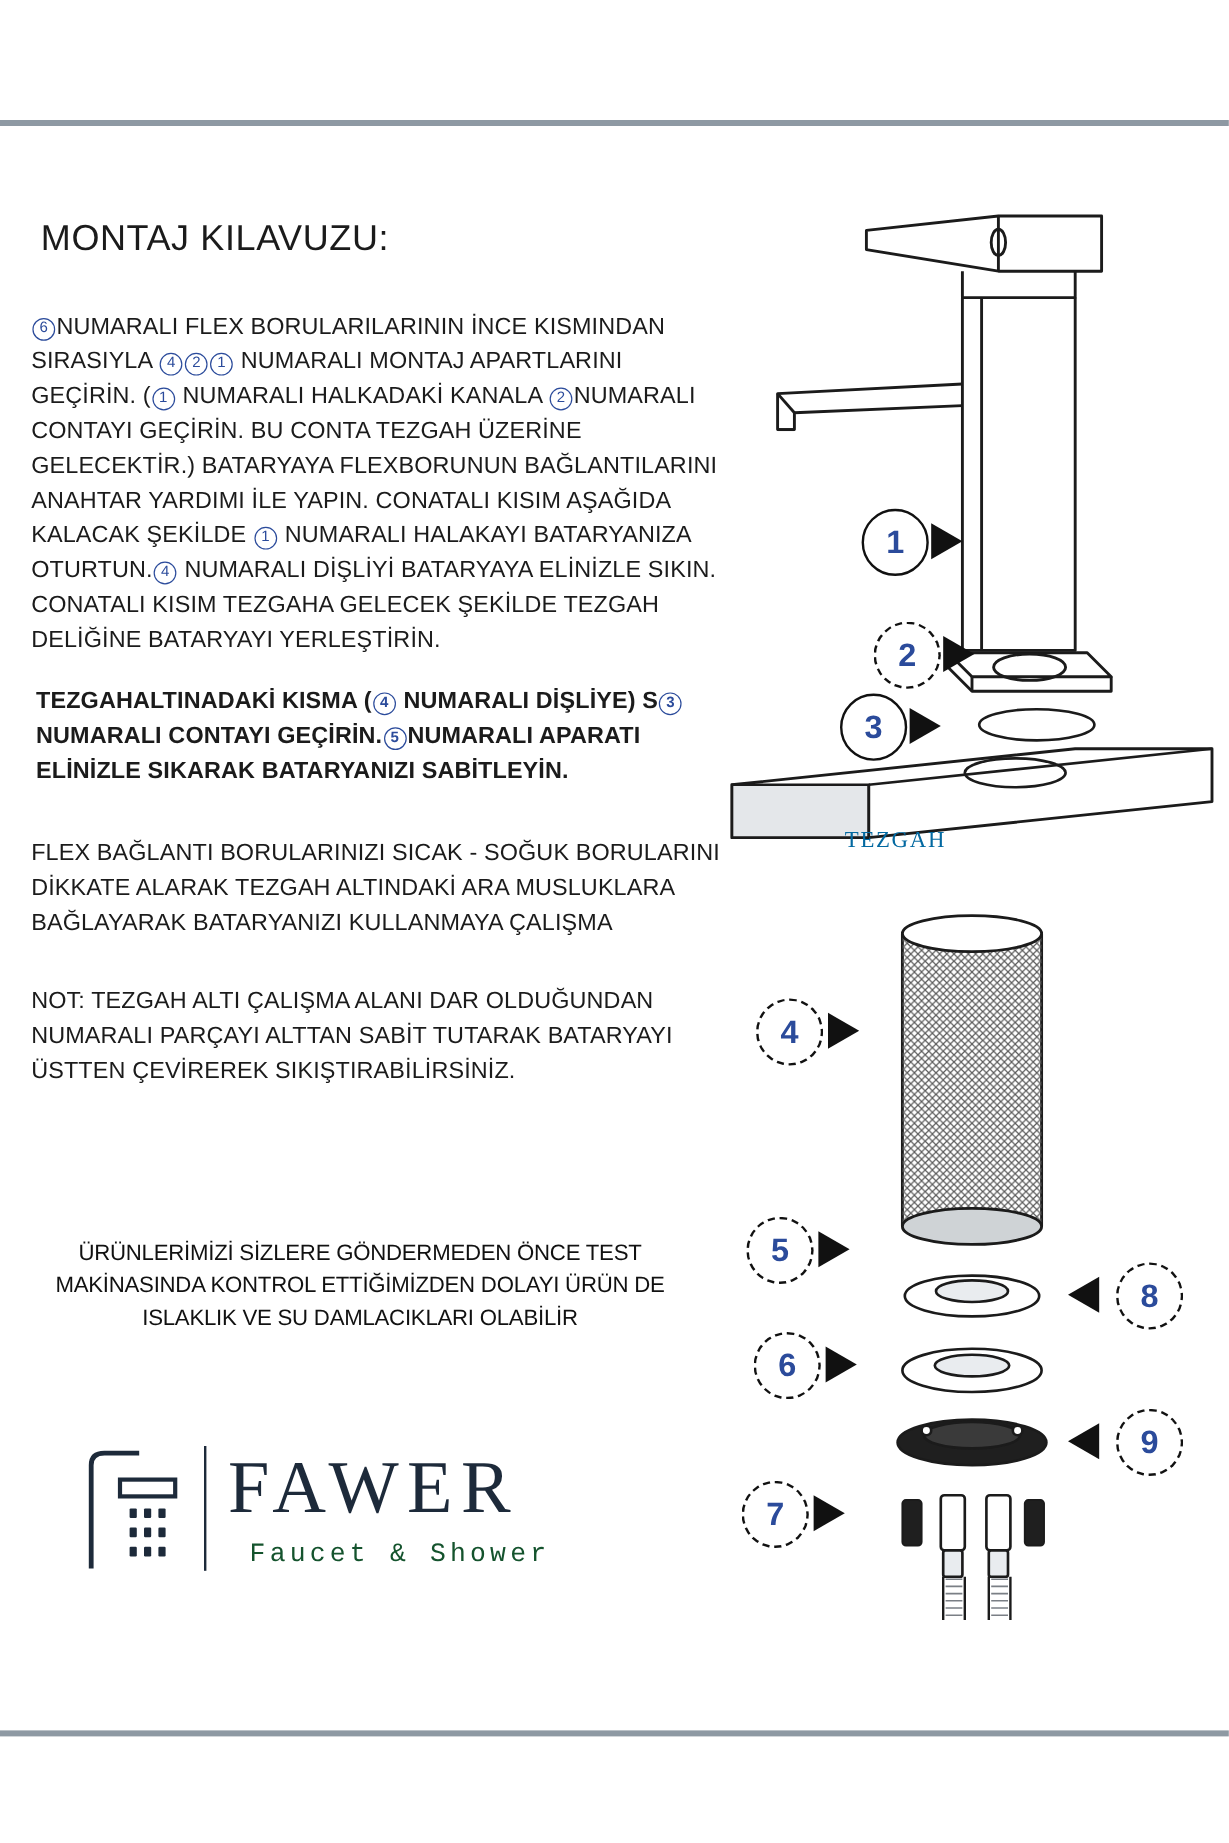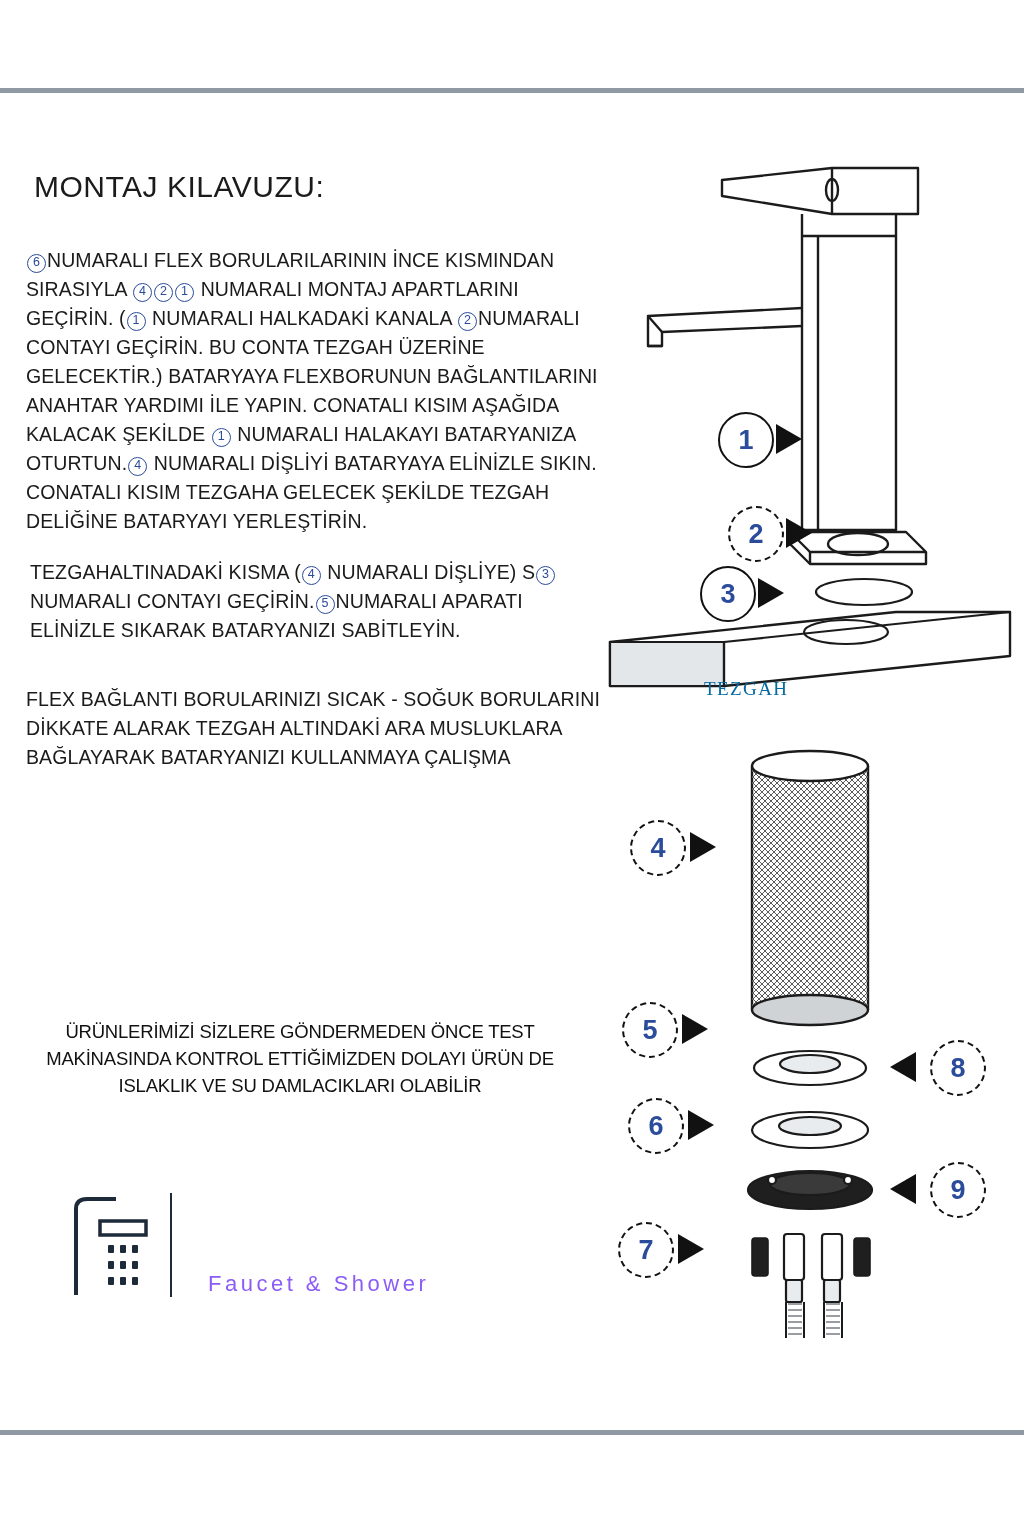--- a/index.html
+++ b/index.html
@@ -9,21 +9,21 @@
   }
   body {
     width: 1024px;
     height: 1536px;
     position: relative;
     font-family: "Liberation Sans", sans-serif;
     overflow: hidden;
   }
   .page {
     position: absolute;
-    left: 0; top: 0;
+    left: 0; top: 12px;
     width: 1024px;
     height: 1180px;
     background: #ffffff;
   }
   .rule-top {
     position: absolute;
     left: 0; top: 88px;
     width: 1024px; height: 5px;
     background: #8e99a3;
   }
@@ -49,21 +49,21 @@
     font-weight: 400;
   }
   .para {
     font-size: 19.5px;
     line-height: 29px;
     color: #1b1b1b;
     margin: 0 0 22px 0;
     letter-spacing: 0.1px;
   }
   .para.indent-1 { margin-left: 0px; margin-top: 42px; }
-  .para.indent-2 { margin-left: 4px; }
+  .para.indent-2 { margin-left: 4px; font-weight: bold; }
   .num {
     display: inline-block;
     width: 17px; height: 17px;
     line-height: 15px;
     border: 1.4px solid #2b4b9b;
     border-radius: 50%;
     color: #2b4b9b;
     font-size: 12.5px;
     text-align: center;
     vertical-align: 1px;
@@ -110,22 +110,22 @@
     letter-spacing: 7px;
     color: #1d2a3a;
     font-family: "Liberation Serif", serif;
     font-weight: 400;
   }
   .logo-sub {
     position: absolute;
     left: 138px; top: 86px;
     font-size: 22px;
     letter-spacing: 3.5px;
-    color: #8b5cf6;
-    font-family: Liberation Sans, sans-serif;
+    color: #14532d;
+    font-family: Liberation Mono, monospace;
   }
 
   
   .illus {
     position: absolute;
     left: 600px;
     top: 140px;
     width: 420px;
     height: 1200px;
   }
@@ -181,20 +181,21 @@
     <p class="para indent-1">
       <span class="num">6</span><span>NUMARALI FLEX BORULARILARININ İNCE KISMINDAN SIRASIYLA </span><span class="num">4</span><span class="num">2</span><span class="num">1</span><span> NUMARALI MONTAJ APARTLARINI GEÇİRİN. (</span><span class="num">1</span><span> NUMARALI HALKADAKİ KANALA </span><span class="num">2</span><span>NUMARALI CONTAYI GEÇİRİN. BU CONTA TEZGAH ÜZERİNE GELECEKTİR.)  BATARYAYA FLEXBORUNUN BAĞLANTILARINI ANAHTAR YARDIMI İLE YAPIN.  CONATALI KISIM AŞAĞIDA KALACAK ŞEKİLDE </span><span class="num">1</span><span> NUMARALI HALAKAYI BATARYANIZA OTURTUN.</span><span class="num">4</span><span> NUMARALI DİŞLİYİ BATARYAYA ELİNİZLE SIKIN.  CONATALI KISIM TEZGAHA GELECEK ŞEKİLDE TEZGAH DELİĞİNE BATARYAYI YERLEŞTİRİN.</span>
     </p>
 
     <p class="para indent-2">
       <span>TEZGAHALTINADAKİ KISMA (</span><span class="num">4</span><span> NUMARALI DİŞLİYE) S</span><span class="num">3</span><span> NUMARALI CONTAYI GEÇİRİN.</span><span class="num">5</span><span>NUMARALI APARATI ELİNİZLE SIKARAK BATARYANIZI SABİTLEYİN.</span>
     </p>
 
     <p class="para" style="margin-top:40px;"> FLEX BAĞLANTI BORULARINIZI SICAK - SOĞUK BORULARINI DİKKATE ALARAK TEZGAH ALTINDAKİ ARA MUSLUKLARA BAĞLAYARAK BATARYANIZI KULLANMAYA ÇALIŞMA</p>
 
+    <p class="para" style="margin-top:36px;"> NOT:  TEZGAH ALTI ÇALIŞMA ALANI DAR OLDUĞUNDAN NUMARALI PARÇAYI ALTTAN SABİT TUTARAK BATARYAYI ÜSTTEN ÇEVİREREK SIKIŞTIRABİLİRSİNİZ.</p>
   </div>
 
   <div class="notice">ÜRÜNLERİMİZİ SİZLERE GÖNDERMEDEN ÖNCE TEST MAKİNASINDA KONTROL ETTİĞİMİZDEN DOLAYI ÜRÜN DE ISLAKLIK VE SU DAMLACIKLARI OLABİLİR</div>
 
   <div class="logo">
     <div class="logo-mark">
       <svg width="86" height="108" viewBox="0 0 86 108">
         <path d="M6 104 L6 18 Q6 8 17 8 L46 8" fill="none" stroke="#1d2a3a" stroke-width="4"></path>
         <rect x="30" y="30" width="46" height="14" fill="none" stroke="#1d2a3a" stroke-width="3.5"></rect>
         <g fill="#1d2a3a">
@@ -204,20 +205,21 @@
           <rect x="38" y="70" width="6" height="8" rx="1"></rect>
           <rect x="50" y="70" width="6" height="8" rx="1"></rect>
           <rect x="62" y="70" width="6" height="8" rx="1"></rect>
           <rect x="38" y="86" width="6" height="8" rx="1"></rect>
           <rect x="50" y="86" width="6" height="8" rx="1"></rect>
           <rect x="62" y="86" width="6" height="8" rx="1"></rect>
         </g>
       </svg>
     </div>
     <div class="logo-divider"></div>
+    <div class="logo-word">FAWER</div>
     <div class="logo-sub">Faucet &amp; Shower</div>
   </div>
 
   <div class="illus">
 
     <svg width="420" height="580" viewBox="0 0 420 580">
       <g fill="none" stroke="#1b1b1b" stroke-width="2.4" stroke-linejoin="round">
 
         <path d="M122 40 L232 28 L318 28 L318 74 L232 74 L122 56 Z"></path>
         <path d="M232 28 L232 74"></path>

